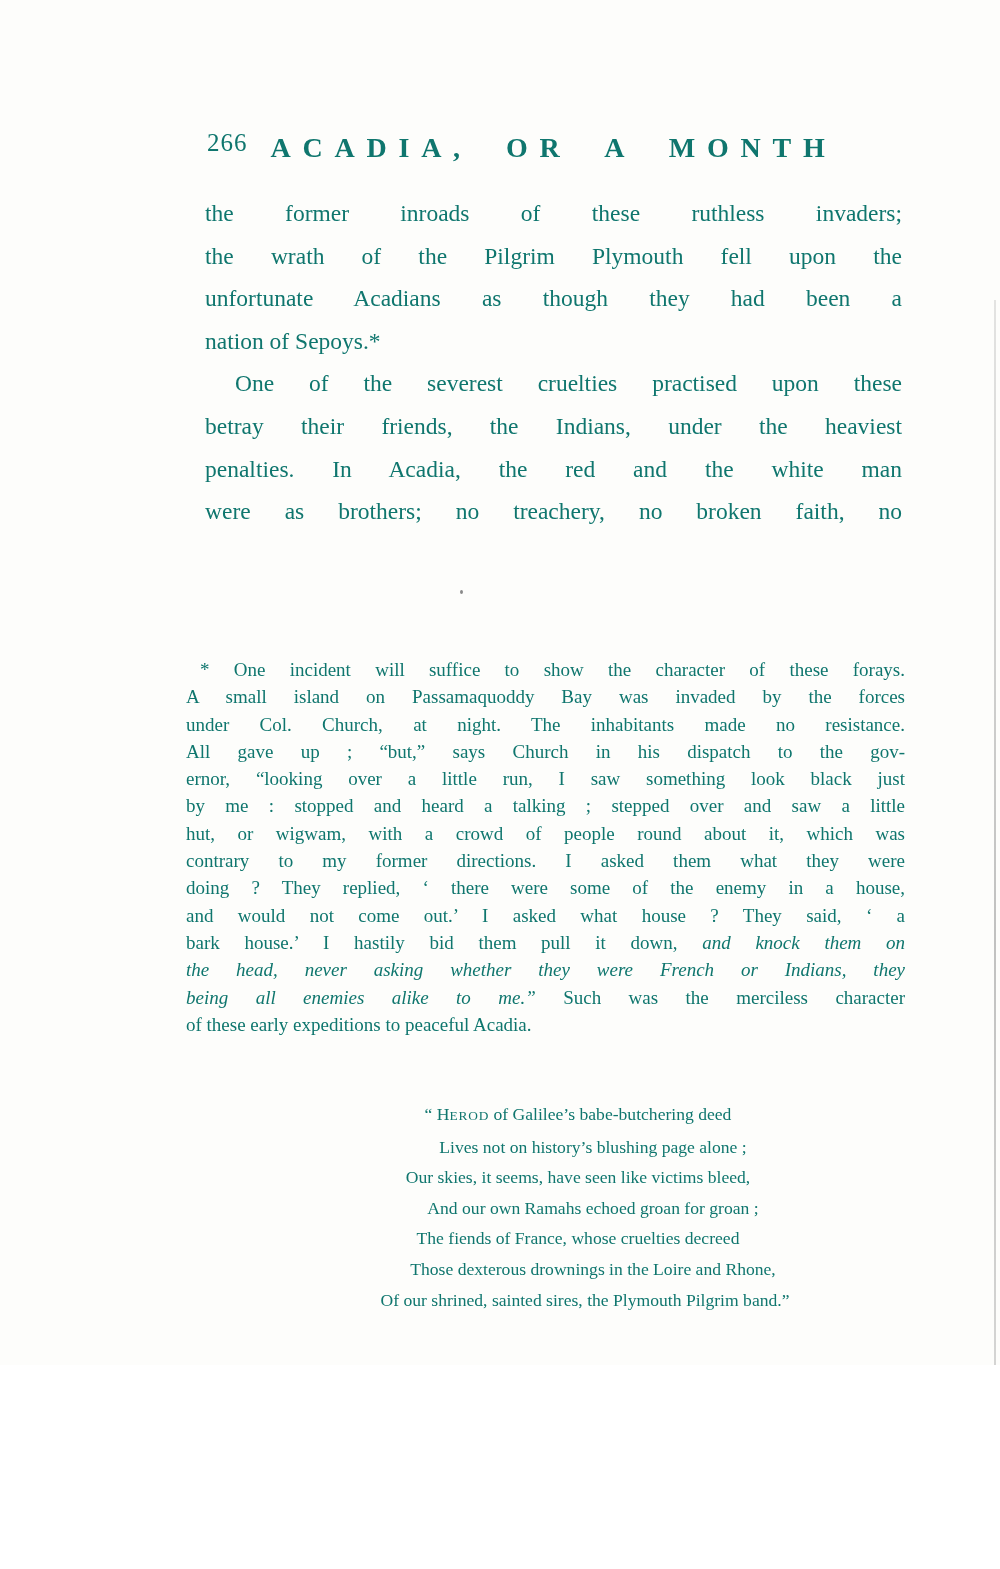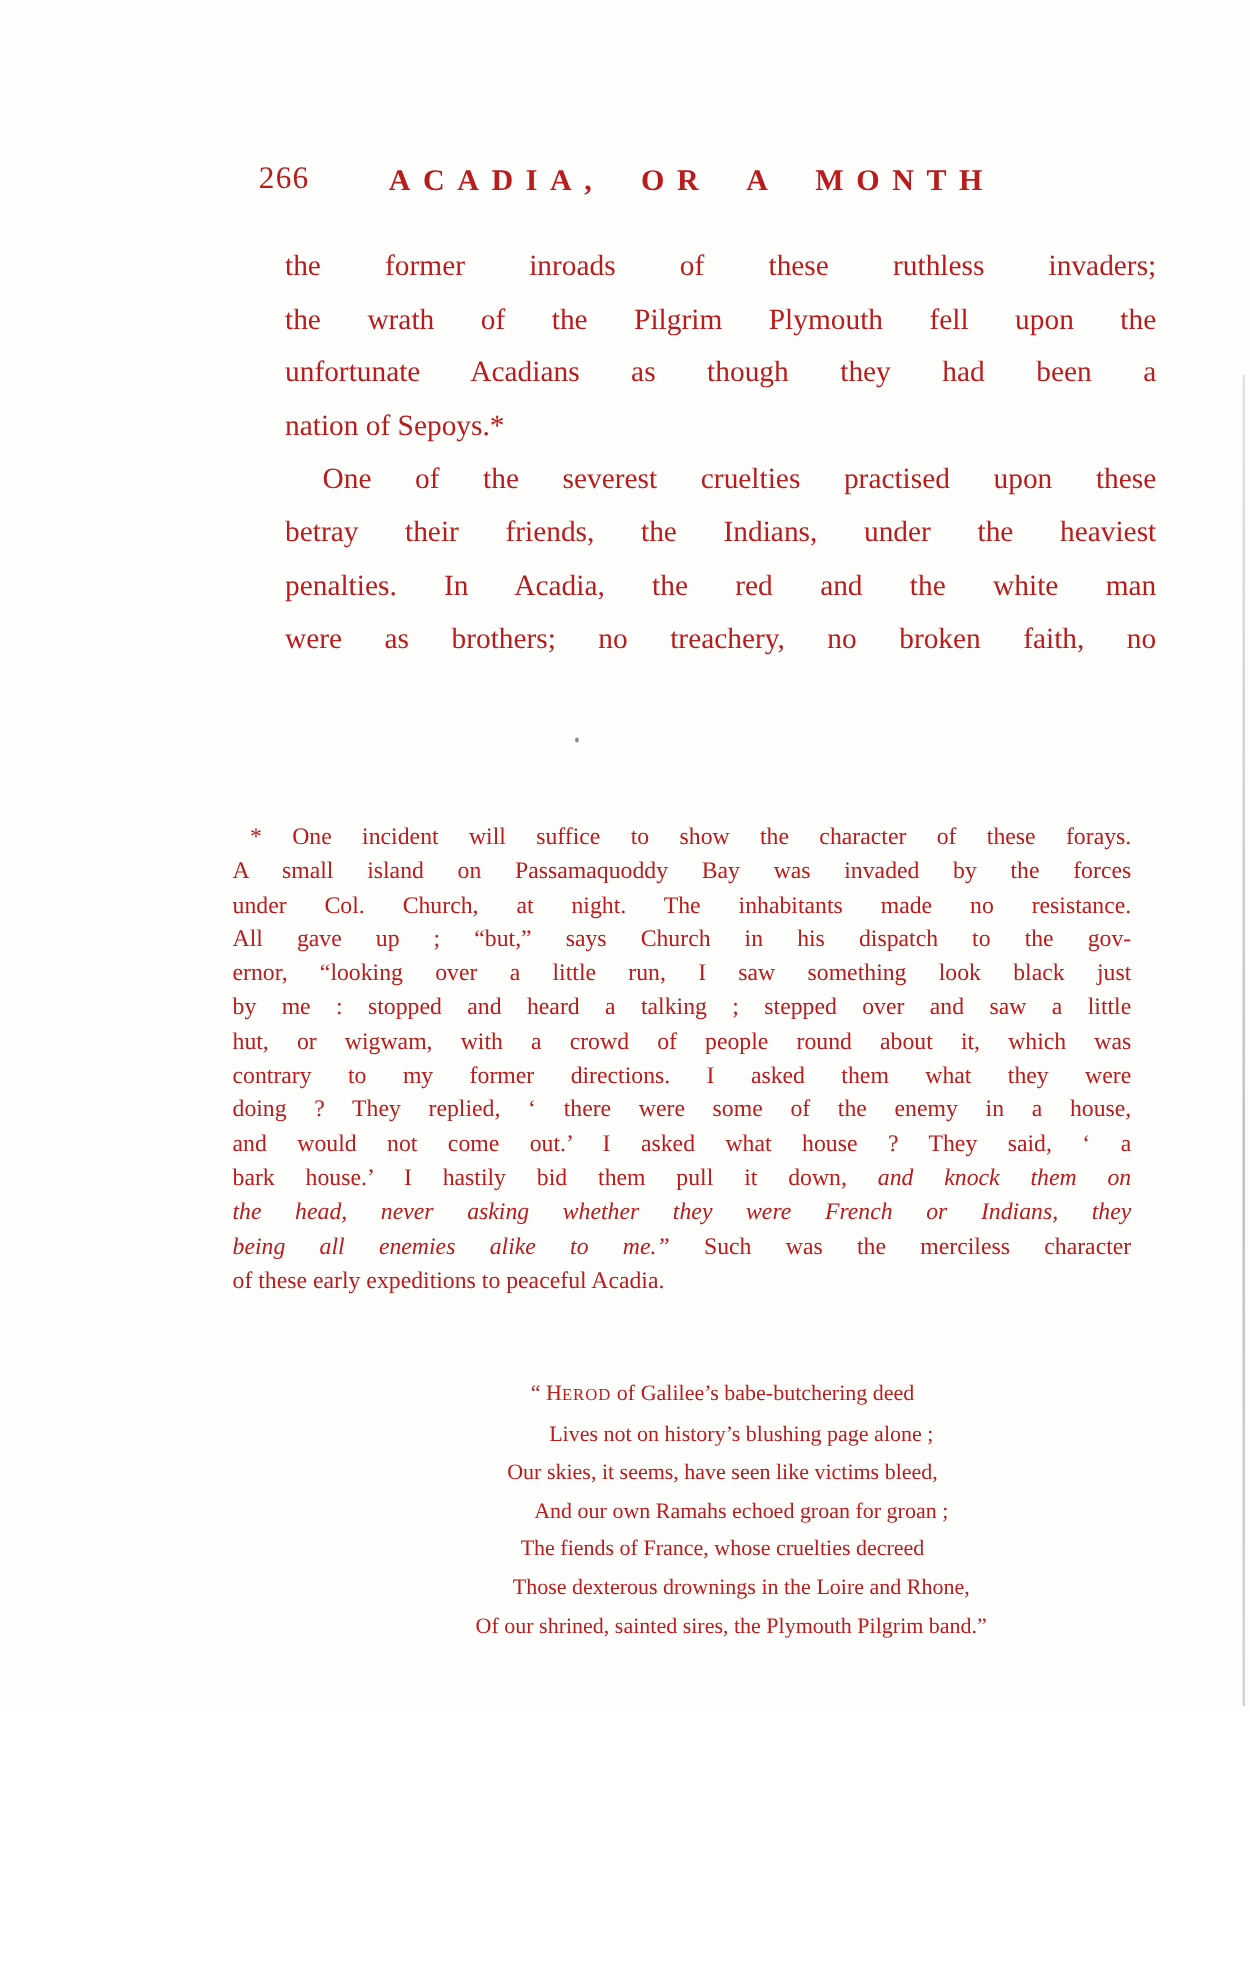--- a/index.html
+++ b/index.html
@@ -4,21 +4,21 @@
 <style>
   * { box-sizing: border-box; }
   html, body { margin: 0; padding: 0; background: #ffffff; }
 
   .page {
     position: relative;
     width: 1000px;
     height: 1365px;
     background: #fdfdfb;
     font-family: "Liberation Serif", "DejaVu Serif", serif;
-    color: #b91c1c;
+    color: #0f766e;
     overflow: hidden;
   }
 
   
   .header-row {
     position: absolute;
     top: 128px;
     left: 205px;
     width: 697px;
     height: 34px;
@@ -26,36 +26,35 @@
   .page-number {
     position: absolute;
     left: 2px;
     top: 1px;
     font-size: 25px;
     letter-spacing: 1px;
   }
   .running-header {
     display: block;
     text-align: center;
-    font-size: 24px;
+    font-size: 28px;
     font-weight: 600;
     letter-spacing: 0.42em;
     word-spacing: 0.55em;
     padding-top: 4px;
   }
 
   
   .body-text {
     position: absolute;
     top: 192px;
     left: 205px;
     width: 697px;
     font-size: 23.5px;
     line-height: 42.6px;
-    margin-left: 23px;
   }
   .body-line { text-align: justify; text-align-last: justify; }
   .body-line.align-left { text-align-last: left; }
   .body-line.para-indent { text-indent: 30px; }
 
   
   .footnote {
     position: absolute;
     top: 656px;
     left: 186px;

